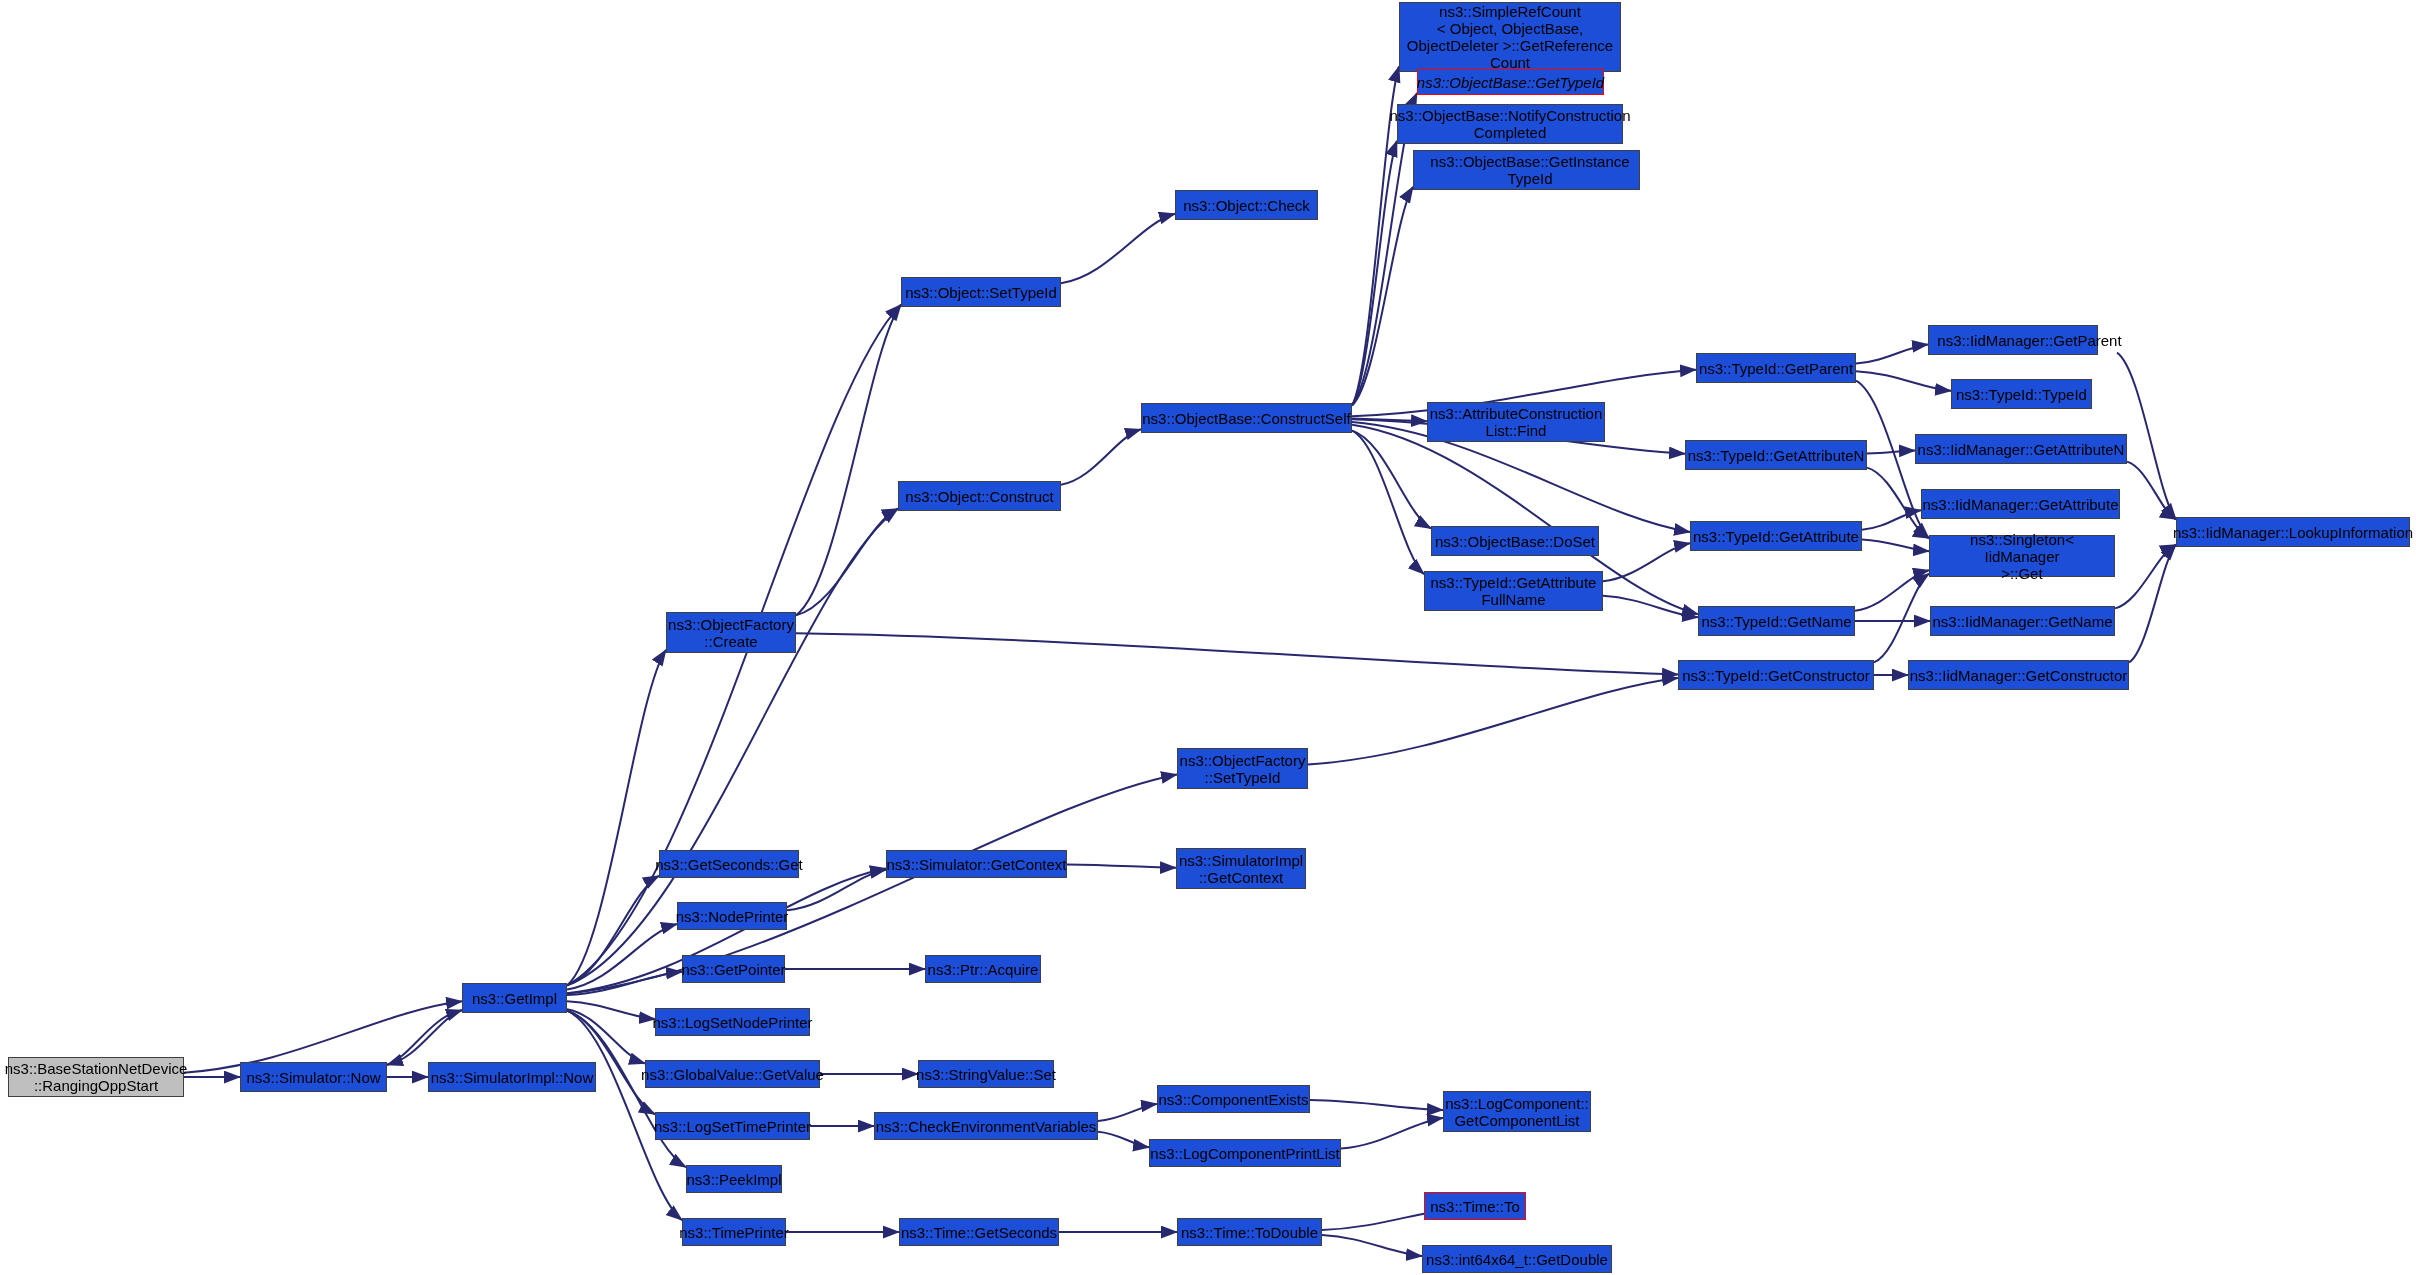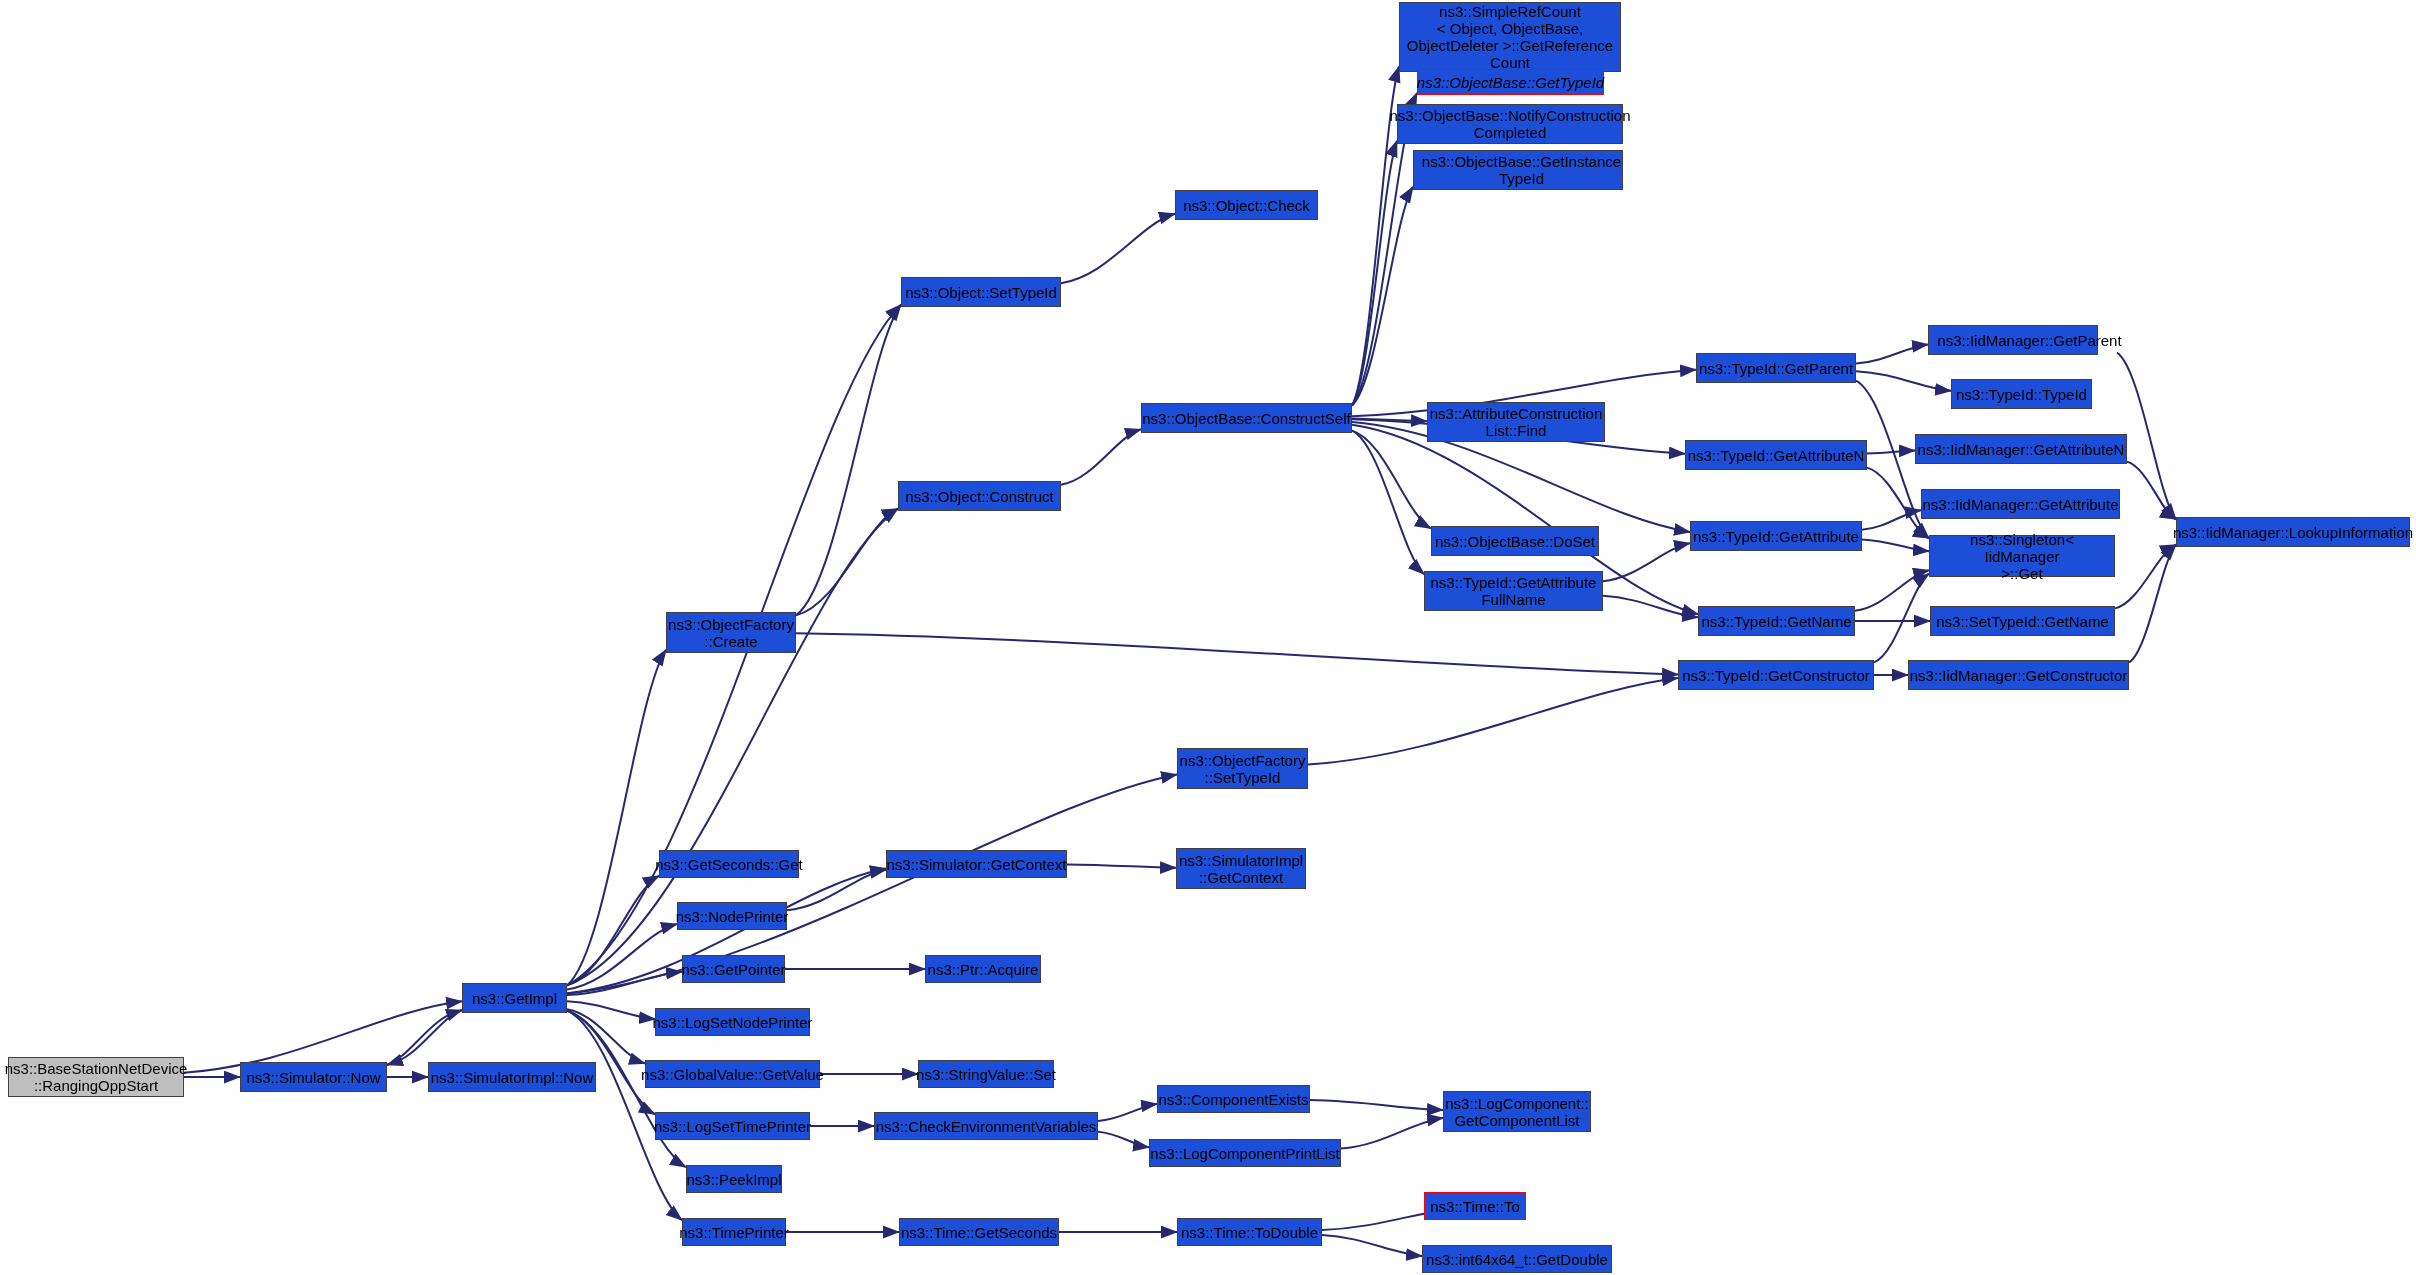--- a/index.html
+++ b/index.html
@@ -142,41 +142,41 @@
       <div class="node" style="left: 898px; top: 481px; width: 163px; height: 30px;"><span class="lbl">ns3::Object::Construct</span></div>
       <div class="node" style="left: 1175px; top: 190px; width: 143px; height: 30px;"><span class="lbl">ns3::Object::Check</span></div>
       <div class="node" style="left: 1141px; top: 403px; width: 211px; height: 30px;"><span class="lbl">ns3::ObjectBase::ConstructSelf</span></div>
       <div class="node" style="left: 1399px; top: 2px; width: 222px; height: 70px;"><span class="lbl">ns3::SimpleRefCount
 &lt; Object, ObjectBase,
  ObjectDeleter &gt;::GetReference
 Count</span></div>
       <div class="node highlight" style="left: 1417px; top: 69px; width: 187px; height: 26px; font-style: italic;"><span class="lbl">ns3::ObjectBase::GetTypeId</span></div>
       <div class="node" style="left: 1397px; top: 104px; width: 226px; height: 40px;"><span class="lbl">ns3::ObjectBase::NotifyConstruction
 Completed</span></div>
-      <div class="node" style="left: 1413px; top: 150px; width: 210px; height: 40px; padding-left: 7px;"><span class="lbl">ns3::ObjectBase::GetInstance
+      <div class="node" style="left: 1413px; top: 150px; width: 227px; height: 40px; padding-left: 7px;"><span class="lbl">ns3::ObjectBase::GetInstance
 TypeId</span></div>
       <div class="node" style="left: 1427px; top: 402px; width: 178px; height: 40px;"><span class="lbl">ns3::AttributeConstruction
 List::Find</span></div>
       <div class="node" style="left: 1431px; top: 526px; width: 168px; height: 30px;"><span class="lbl">ns3::ObjectBase::DoSet</span></div>
       <div class="node" style="left: 1424px; top: 571px; width: 179px; height: 40px;"><span class="lbl">ns3::TypeId::GetAttribute
 FullName</span></div>
       <div class="node" style="left: 1177px; top: 748px; width: 131px; height: 41px;"><span class="lbl">ns3::ObjectFactory
 ::SetTypeId</span></div>
       <div class="node" style="left: 1696px; top: 353px; width: 160px; height: 30px;"><span class="lbl">ns3::TypeId::GetParent</span></div>
       <div class="node" style="left: 1685px; top: 440px; width: 182px; height: 30px;"><span class="lbl">ns3::TypeId::GetAttributeN</span></div>
       <div class="node" style="left: 1690px; top: 521px; width: 172px; height: 30px;"><span class="lbl">ns3::TypeId::GetAttribute</span></div>
       <div class="node" style="left: 1698px; top: 606px; width: 157px; height: 30px;"><span class="lbl">ns3::TypeId::GetName</span></div>
       <div class="node" style="left: 1678px; top: 660px; width: 196px; height: 30px;"><span class="lbl">ns3::TypeId::GetConstructor</span></div>
       <div class="node" style="left: 1928px; top: 325px; width: 170px; height: 30px; padding-left: 33px;"><span class="lbl">ns3::IidManager::GetParent</span></div>
       <div class="node" style="left: 1951px; top: 379px; width: 141px; height: 30px;"><span class="lbl">ns3::TypeId::TypeId</span></div>
       <div class="node" style="left: 1915px; top: 434px; width: 212px; height: 30px;"><span class="lbl">ns3::IidManager::GetAttributeN</span></div>
       <div class="node" style="left: 1921px; top: 489px; width: 199px; height: 30px;"><span class="lbl">ns3::IidManager::GetAttribute</span></div>
       <div class="node" style="left: 1929px; top: 535px; width: 186px; height: 42px;"><span class="lbl">ns3::Singleton&lt; IidManager
 &gt;::Get</span></div>
-      <div class="node" style="left: 1930px; top: 606px; width: 185px; height: 30px;"><span class="lbl">ns3::SetTypeId::GetName</span></div>
+      <div class="node" style="left: 1930px; top: 606px; width: 185px; height: 30px;"><span class="lbl">ns3::IidManager::GetName</span></div>
       <div class="node" style="left: 1908px; top: 660px; width: 221px; height: 30px;"><span class="lbl">ns3::IidManager::GetConstructor</span></div>
       <div class="node" style="left: 2176px; top: 517px; width: 234px; height: 30px;"><span class="lbl">ns3::IidManager::LookupInformation</span></div>
       <div class="node" style="left: 659px; top: 850px; width: 140px; height: 28px;"><span class="lbl">ns3::GetSeconds::Get</span></div>
       <div class="node" style="left: 677px; top: 902px; width: 110px; height: 28px;"><span class="lbl">ns3::NodePrinter</span></div>
       <div class="node" style="left: 682px; top: 955px; width: 103px; height: 28px;"><span class="lbl">ns3::GetPointer</span></div>
       <div class="node" style="left: 655px; top: 1008px; width: 155px; height: 28px;"><span class="lbl">ns3::LogSetNodePrinter</span></div>
       <div class="node" style="left: 645px; top: 1060px; width: 175px; height: 28px;"><span class="lbl">ns3::GlobalValue::GetValue</span></div>
       <div class="node" style="left: 655px; top: 1112px; width: 155px; height: 28px;"><span class="lbl">ns3::LogSetTimePrinter</span></div>
       <div class="node" style="left: 686px; top: 1165px; width: 96px; height: 28px;"><span class="lbl">ns3::PeekImpl</span></div>
       <div class="node" style="left: 682px; top: 1218px; width: 104px; height: 28px;"><span class="lbl">ns3::TimePrinter</span></div>

